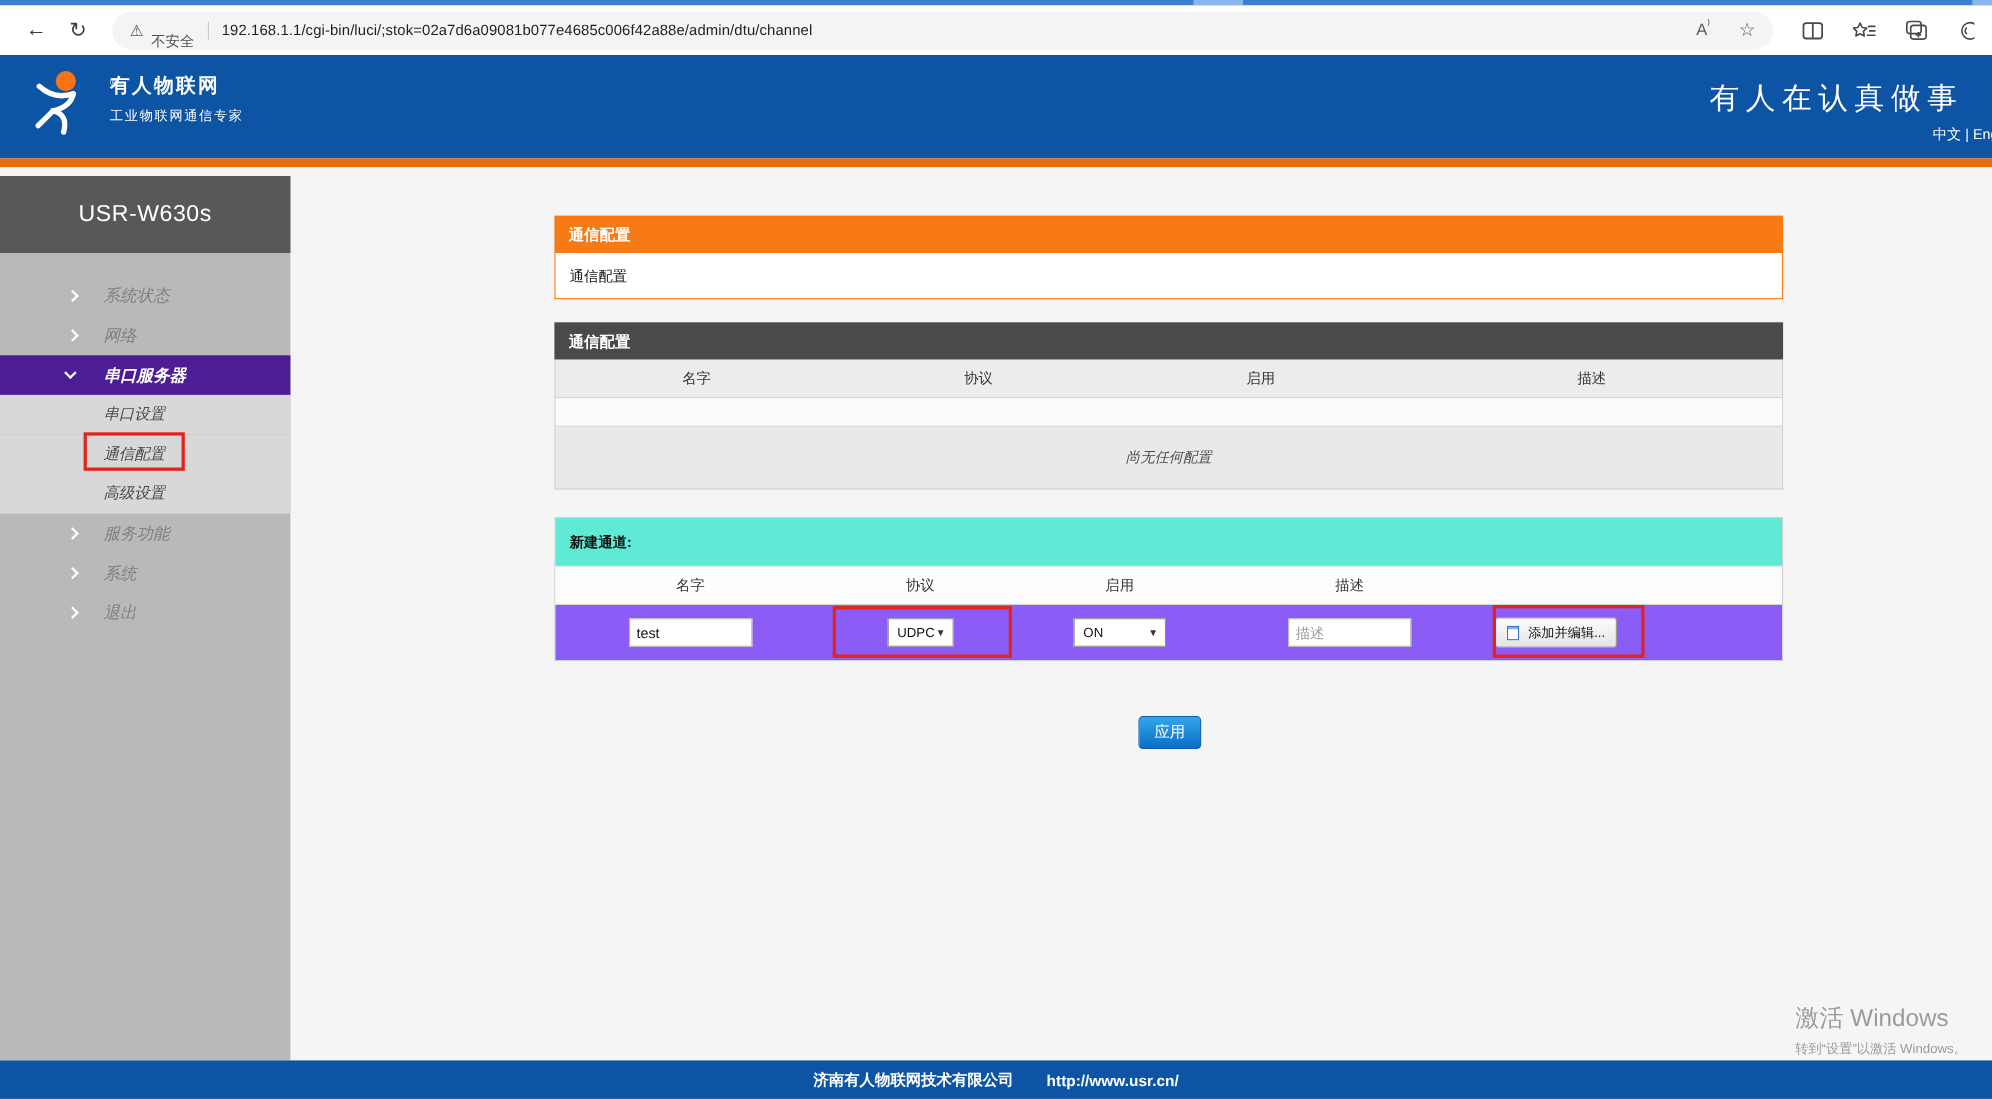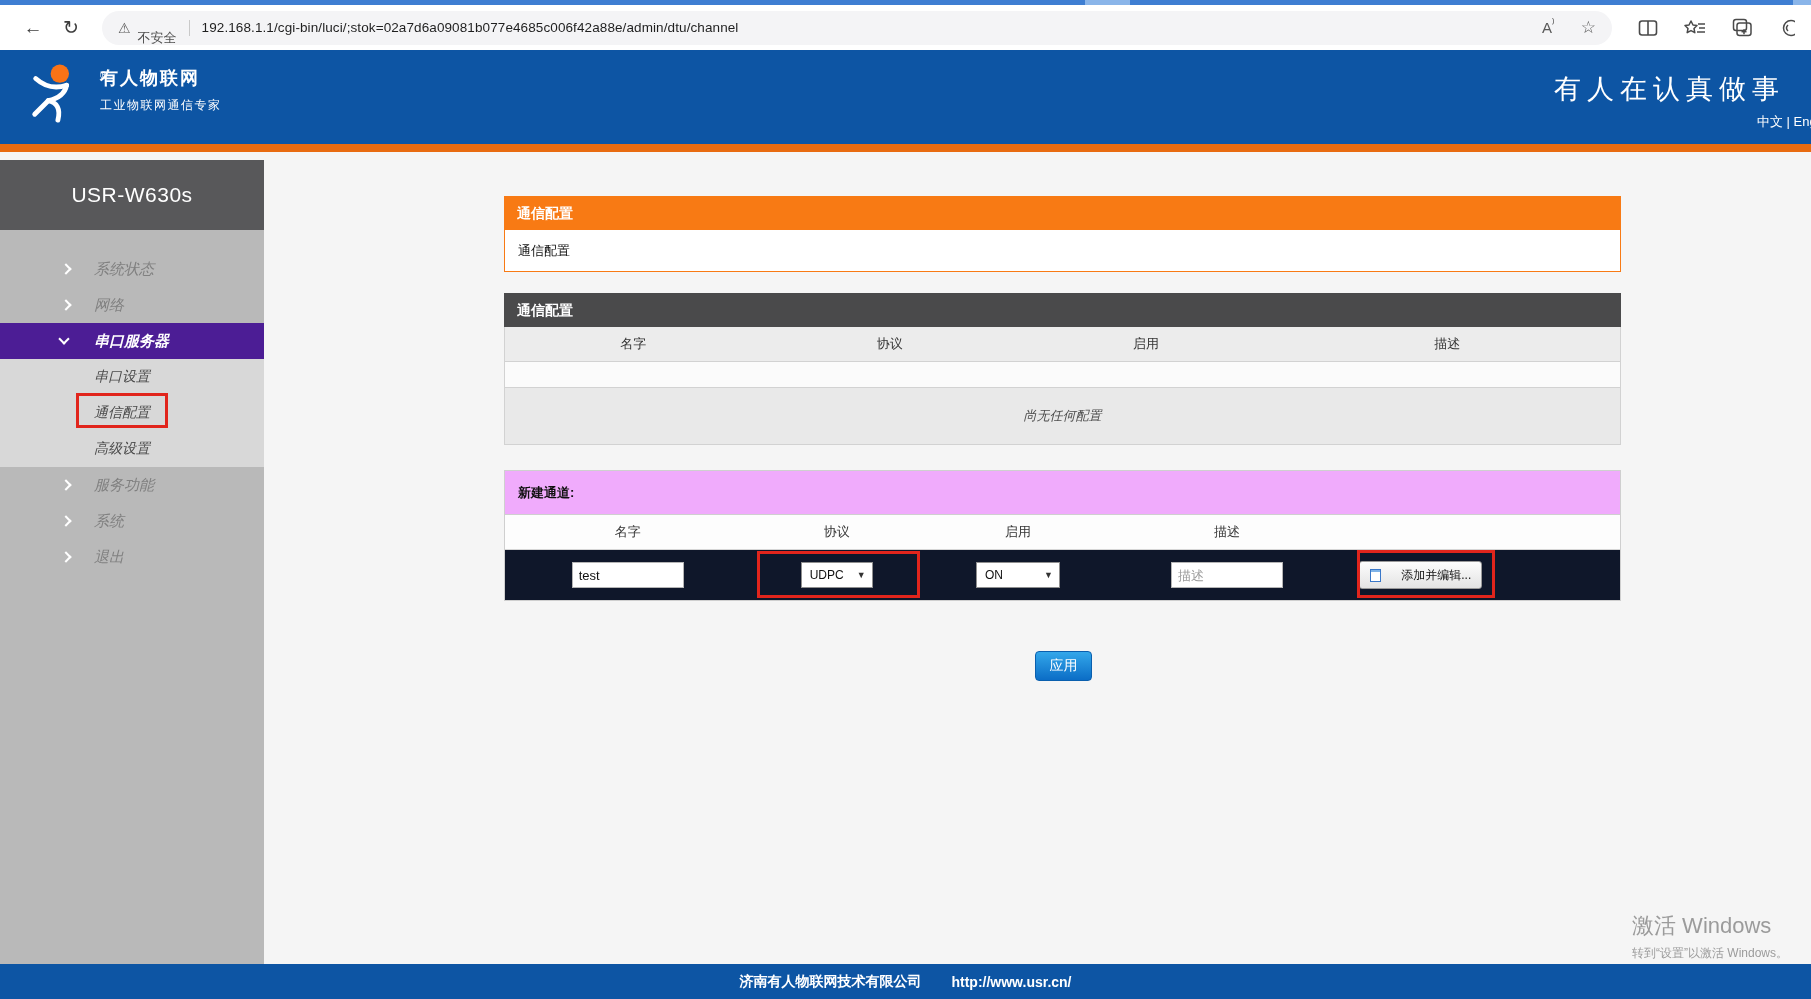--- a/index.html
+++ b/index.html
@@ -58,32 +58,32 @@
   .bar.dark { background:#4a4a4b; }
   .p1 { top:196px; }
   .p1-body { height:42px; line-height:41px; background:#fff; border:1px solid #f87a14; border-top:none; padding-left:13px; font-size:13px; color:#111; }
   .p2 { top:293px; }
   .p2-head { height:35px; background:#ececec; border:1px solid #d2d2d2; border-top:none; display:flex; align-items:center; }
   .p2-head .c { text-align:center; font-size:13px; color:#333; }
   .c1 { width:23%; } .c2 { width:23%; } .c3 { width:23%; } .c4 { width:31%; }
   .p2-empty-row { height:26px; background:#fbfbfb; border:1px solid #d2d2d2; border-top:none; }
   .p2-none { height:57px; background:#e9e9e9; border:1px solid #d2d2d2; border-top:none; display:flex; align-items:center; justify-content:center; font-size:13px; font-style:italic; color:#4d4d4d; }
   .p3 { top:470px; border:1px solid #cfcfcf; }
-  .p3-label { height:44px; line-height:44px; background:#f0abfc; border-bottom:1px solid #cfcfcf; padding-left:13px; font-size:13px; font-weight:bold; color:#111; }
+  .p3-label { height:44px; line-height:44px; background:#5eead4; border-bottom:1px solid #cfcfcf; padding-left:13px; font-size:13px; font-weight:bold; color:#111; }
   .p3-head { height:35px; background:#fdfdfd; border-bottom:1px solid #d6d6d6; display:flex; align-items:center; }
   .p3-head .fc, .p3-form .fc { display:flex; align-items:center; justify-content:center; font-size:13px; color:#333; }
   .f1 { width:22%; } .f2 { width:15.5%; } .f3 { width:17%; } .f4 { width:20.5%; } .f5 { width:25%; justify-content:flex-start !important; padding-left:18px; }
-  .p3-form { height:50px; background:#0f172a; display:flex; align-items:center; }
+  .p3-form { height:50px; background:#8b5cf6; display:flex; align-items:center; }
   .txt-input { width:112px; height:26px; border:1px solid #b5b5b5; background:#fff; font-size:13px; padding:0 6px; font-family:"Liberation Sans", sans-serif; color:#111; }
   .txt-input::placeholder { color:#9a9a9a; }
   .sel { height:26px; background:#fff; border:1px solid #8f8f8f; display:flex; align-items:center; justify-content:space-between; padding:0 6px 0 8px; font-size:12px; color:#111; cursor:pointer; }
-  .sel-protocol { width:72px; }
+  .sel-protocol { width:60px; }
   .sel-enable { width:84px; }
   .sel-arrow { font-size:9px; color:#333; }
-  .add-btn { height:28px; padding:0 10px; background:linear-gradient(#fdfdfd,#e3e3e3); border:1px solid #9a9a9a; border-radius:3px; display:flex; align-items:center; gap:20px; font-size:12px; color:#111; cursor:pointer; }
+  .add-btn { height:28px; padding:0 10px; background:linear-gradient(#fdfdfd,#e3e3e3); border:1px solid #9a9a9a; border-radius:3px; display:flex; align-items:center; gap:8px; font-size:12px; color:#111; cursor:pointer; }
   .doc-icon { width:11px; height:13px; background:#fff; border:1px solid #3a78c9; box-shadow:inset 0 2px 0 #7fb3e8; }
   .apply-btn { position:absolute; left:1035px; top:651px; width:57px; height:30px; background:linear-gradient(#33a7ea,#0b6dc6); border:1px solid #0a5fae; border-radius:4px; color:#fff; font-size:14px; display:flex; align-items:center; justify-content:center; cursor:pointer; }
 
   
   .red-box { position:absolute; border:3px solid #e1251c; }
   .rb1 { left:76px; top:393px; width:92px; height:35px; }
   .rb2 { left:757px; top:551px; width:163px; height:47px; }
   .rb3 { left:1357px; top:550px; width:138px; height:48px; }
 
   

